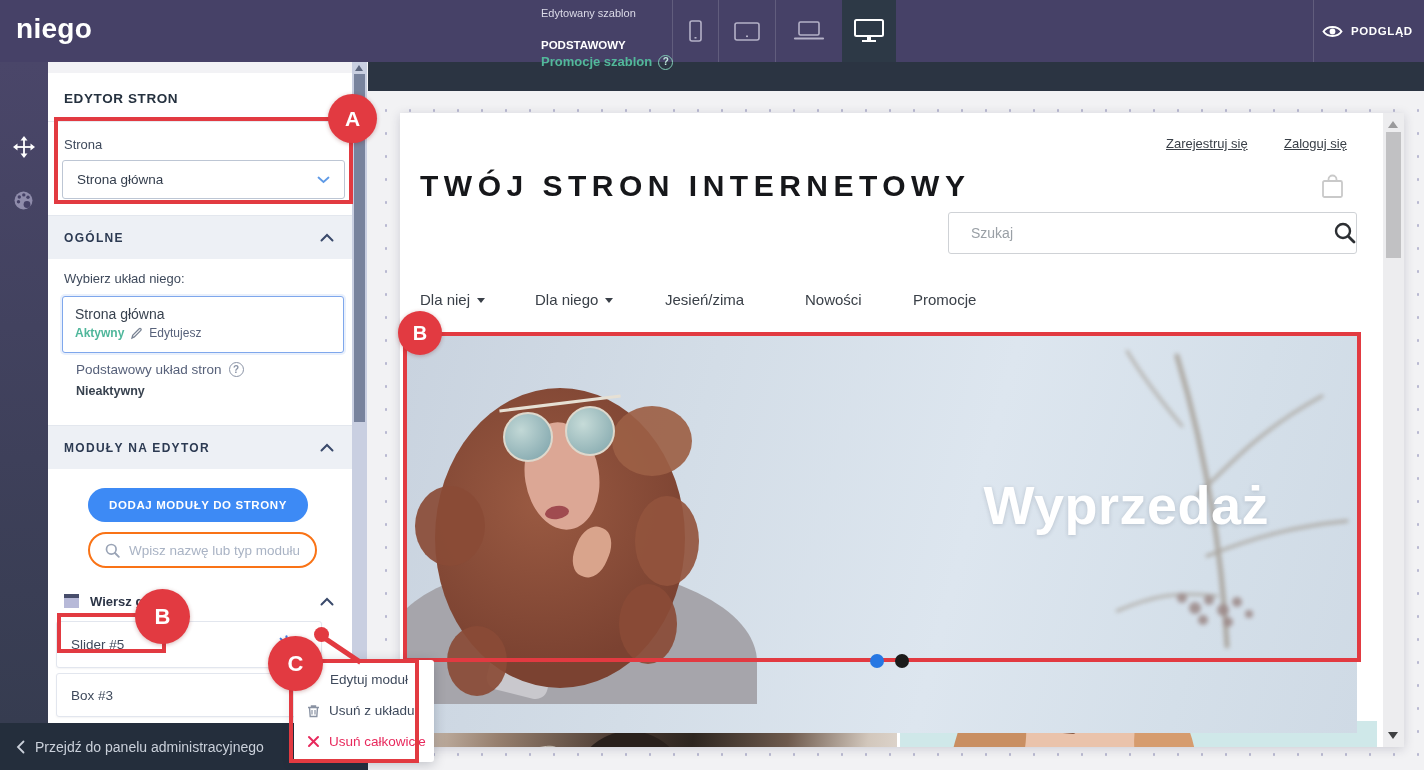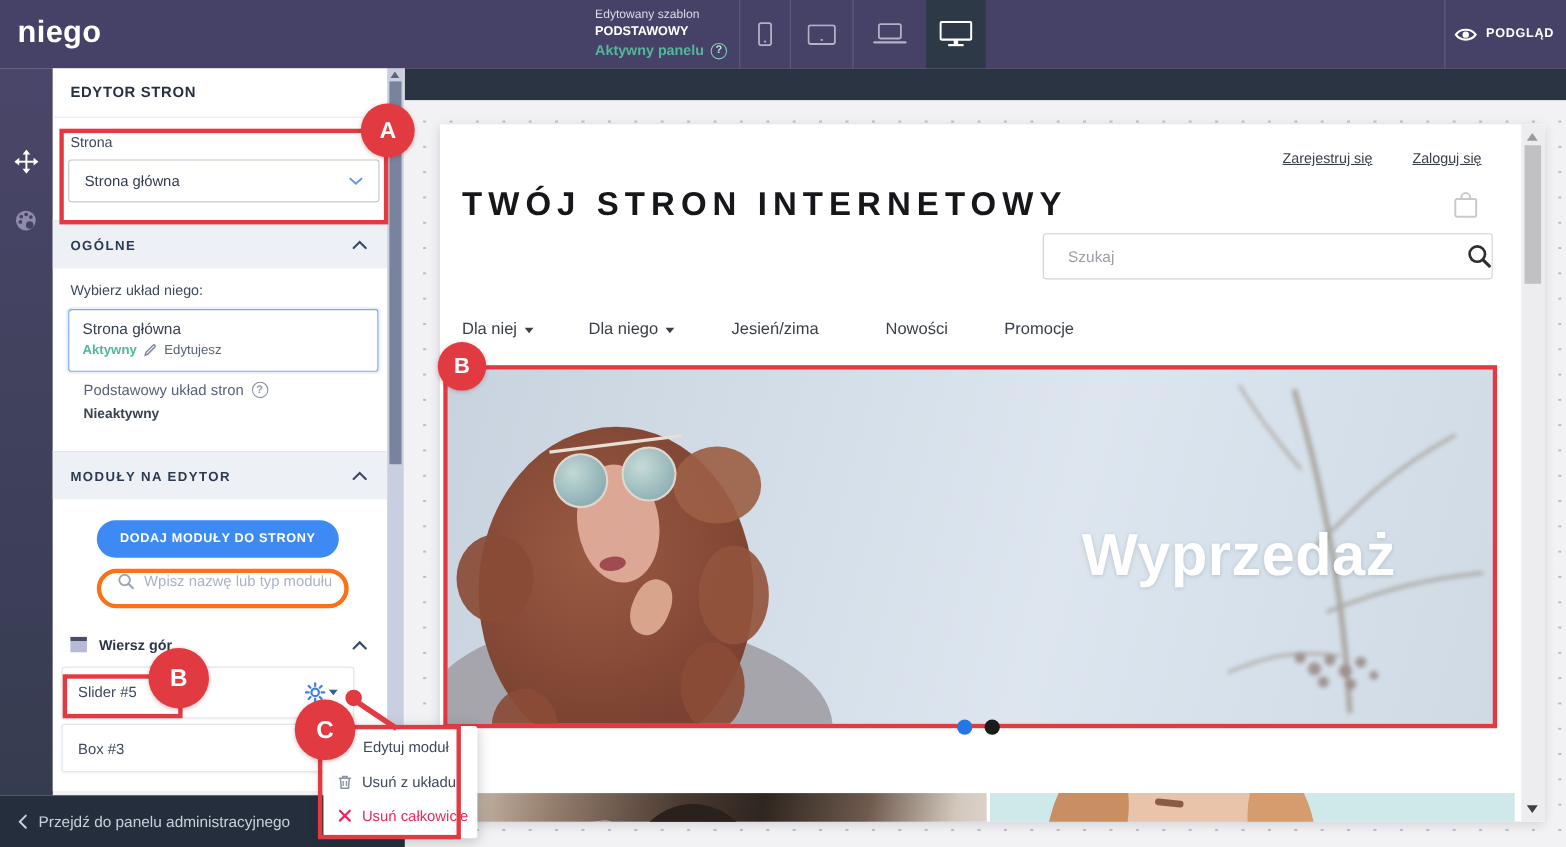--- a/index.html
+++ b/index.html
@@ -9,21 +9,21 @@
     font-family: "Liberation Sans", sans-serif;
     background: #f2f2f5;
   }
   svg { display:block; }
 
   
   .topbar { position:absolute; left:0; top:0; width:1424px; height:62px; background:#464167; z-index:30; }
   .logo { position:absolute; left:16px; top:13px; color:#fff; font-size:28px; font-weight:bold; letter-spacing:.3px; }
   .tpl-info { position:absolute; left:541px; top:6px; }
   .tpl-label { font-size:11px; color:#dcdbe8; line-height:15px; }
-  .tpl-name  { font-size:11.5px; color:#fff; font-weight:bold; line-height:16px; }
+  .tpl-name  { font-size:11.5px; color:#fff; font-weight:bold; line-height:16px;margin-top:16px; }
   .tpl-status{ font-size:13px; color:#52b89a; font-weight:bold; line-height:18px; display:flex; align-items:center; gap:6px; }
   .help-circle { width:15px; height:15px; border-radius:50%; display:inline-flex; align-items:center; justify-content:center;
     font-size:10px; font-weight:bold; }
   .help-teal { border:1.5px solid #7ecbb4; color:#bfe7db; }
   .help-gray { border:1.5px solid #8b94a6; color:#8b94a6; }
   .tb-div { position:absolute; top:0; width:1px; height:62px; background:rgba(255,255,255,.15); }
   .tb-tab { position:absolute; top:0; height:62px; display:flex; align-items:center; justify-content:center; cursor:pointer; }
   .tb-tab.active { background:#2d3946; }
   .preview-btn { position:absolute; left:1322px; top:0; width:102px; height:62px; display:flex; align-items:center; gap:8px;
     color:#fff; font-size:11.5px; font-weight:bold; letter-spacing:.6px; cursor:pointer; }
@@ -32,43 +32,43 @@
   .workspace { position:absolute; left:368px; top:62px; width:1056px; height:708px; background:#f2f2f4;
     background-image: radial-gradient(circle, #b9b9d1 1.1px, rgba(0,0,0,0) 1.2px);
     background-size: 24px 23px; background-position: 6px 14px; z-index:1; }
   .strip { position:absolute; left:368px; top:62px; width:1056px; height:29px; background:#2b3442; z-index:5; }
 
   
   .rail { position:absolute; left:0; top:62px; width:48px; height:661px; background:linear-gradient(#4a4669,#363c50); z-index:10; }
   .rail-ic { position:absolute; left:13px; cursor:pointer; }
 
   
-  .panel { position:absolute; left:48px; top:58px; width:306px; height:661px; background:#fff; z-index:10; font-size:13px; color:#3f4a5c; }
+  .panel { position:absolute; left:48px; top:73px; width:306px; height:661px; background:#fff; z-index:10; font-size:13px; color:#3f4a5c; }
   .panel-title { position:absolute; left:16px; top:18px; font-size:13.5px; font-weight:bold; letter-spacing:.6px; color:#25313f; }
   .panel-title-div { position:absolute; left:0; top:48px; width:304px; height:1px; background:#e7eaf0; }
   .fld-label { position:absolute; left:16px; top:64px; color:#3f4a5c; }
   .page-select { position:absolute; left:14px; top:87px; width:283px; height:39px; background:#fff; border:1px solid #bdc6d4;
     border-radius:3px; display:flex; align-items:center; padding:0 14px; font-size:13.5px; color:#333d4c; cursor:pointer; }
   .page-select svg { margin-left:auto; }
   .sec-head { position:absolute; left:0; width:304px; height:44px; background:#edf0f5; border-top:1px solid #e3e7ee;
     display:flex; align-items:center; padding:0 18px 0 16px; font-size:12px; font-weight:bold; letter-spacing:1.3px; color:#2c3a52; cursor:pointer; }
   .sec-head svg { margin-left:auto; }
   .layout-label { position:absolute; left:16px; top:198px; }
   .layout-card { position:absolute; left:14px; top:223px; width:282px; height:57px; background:#fff; border:1px solid #7fa7ec;
     border-radius:3px; box-shadow:0 0 0 2px rgba(110,155,235,.15); padding:9px 12px; cursor:pointer; }
   .layout-card-title { font-size:14px; color:#38424f; }
   .layout-card-row { display:flex; align-items:center; gap:6px; margin-top:4px; font-size:12px; }
   .st-active { color:#4fb79b; font-weight:bold; }
   .st-edit { color:#57617a; }
   .def-layout { position:absolute; left:28px; top:289px; display:flex; align-items:center; gap:7px; font-size:13.5px; color:#57617a; }
   .def-status { position:absolute; left:28px; top:311px; font-size:12.5px; font-weight:bold; color:#38424f; }
   .btn-add { position:absolute; left:40px; top:415px; width:220px; height:34px; background:#3d8af5; border:none; border-radius:17px;
     color:#fff; font-size:11.5px; font-weight:bold; letter-spacing:.6px; font-family:"Liberation Sans",sans-serif; cursor:pointer; }
-  .mod-search { position:absolute; left:40px; top:459px; width:229px; height:36px; border:4px solid #f97316; border-radius:18px;
-    display:flex; align-items:flex-start; padding:0 12px 0 15px; gap:9px; background:#fff; }
+  .mod-search { position:absolute; left:40px; top:459px; width:229px; height:36px; border:2px solid #f97316; border-radius:18px;
+    display:flex; align-items:center; padding:0 12px 0 15px; gap:9px; background:#fff; }
   .mod-search input { border:none; outline:none; width:170px; font-size:13.5px; color:#3f4a5c; font-family:"Liberation Sans",sans-serif; }
   .mod-search input::placeholder { color:#a9b3c4; }
   .row-group { position:absolute; left:0; top:510px; width:304px; height:36px; display:flex; align-items:center; padding:0 18px 0 16px; cursor:pointer; }
   .row-thumb { width:15px; height:14px; background:linear-gradient(#474d6b 0 4px, #b7b9d8 4px); margin-right:11px; }
   .row-group-label { font-weight:bold; font-size:13px; color:#2c3547; }
   .row-group svg { margin-left:auto; }
   .mod-card { position:absolute; left:8px; width:266px; background:#fff; border:1px solid #e2e6ee; border-radius:3px;
     box-shadow:0 1px 2px rgba(60,70,90,.06); display:flex; align-items:center; padding:0 14px; font-size:13.5px; color:#3f4a5c; cursor:pointer; }
   .mod-slider { top:548px; height:47px; }
   .mod-box { top:600px; height:44px; }
@@ -93,21 +93,21 @@
   .bag { position:absolute; left:920px; top:60px; }
   .shop-search { position:absolute; left:548px; top:99px; width:409px; height:42px; border:1px solid #cfd2d6; border-radius:3px;
     display:flex; align-items:center; padding:0 0 0 22px; gap:10px; }
   .shop-search input { border:none; outline:none; flex:1; font-size:14px; color:#3a4048; font-family:"Liberation Sans",sans-serif; }
   .shop-search input::placeholder { color:#9aa0a6; }
   .nav-item { position:absolute; top:178px; font-size:15px; color:#3a4048; display:flex; align-items:center; gap:7px; cursor:pointer; }
   .nav-caret { width:0; height:0; border-left:4.5px solid transparent; border-right:4.5px solid transparent; border-top:5.5px solid #3a4048; margin-top:2px; }
 
   
   .box-b { position:absolute; left:3px; top:219px; width:958px; height:330px; border:4px solid #e23a41; z-index:8; pointer-events:none; }
-  .hero { position:absolute; left:7px; top:223px; width:950px; height:322px; overflow:hidden; z-index:7;
+  .hero { position:absolute; left:7px; top:223px; width:950px; height:397px; overflow:hidden; z-index:7;
     background:linear-gradient(105deg,#c9d3df 0%,#d3dde7 30%,#dde6ef 58%,#d4dfe9 82%,#cfdae5 100%); }
   .hero-shape { position:absolute; }
   .hair { background:radial-gradient(circle at 42% 38%, #9a5a42, #7b4231 70%); border-radius:50%; }
   .curl { background:#8a4b36; border-radius:50%; opacity:.92; }
   .hero-caption { position:absolute; right:88px; top:138px; font-size:54px; font-weight:bold; color:#fff;
     text-shadow:0 1px 4px rgba(30,40,60,.18); letter-spacing:.5px; }
   .dot { position:absolute; top:541px; width:14px; height:14px; border-radius:50%; z-index:9; cursor:pointer; }
   .dot-active { left:470px; background:#2677e3; }
   .dot-idle { left:495px; background:#1b1b1b; }
 
@@ -144,21 +144,21 @@
 </style>
 </head>
 <body>
 
 <div class="topbar">
   <div class="logo">niego</div>
   <div class="tpl-info">
     <div class="tpl-label">Edytowany szablon</div>
     <div class="tpl-name">PODSTAWOWY</div>
     <div class="tpl-status">
-      <span>Aktywny panelu</span>
+      <span>Promocje szablon</span>
       <span class="help-circle help-teal">?</span>
     </div>
   </div>
 
   <div class="tb-div" style="left:672px"></div>
   <div class="tb-div" style="left:718px"></div>
   <div class="tb-div" style="left:775px"></div>
   <div class="tb-div" style="left:1313px"></div>
 
   <div class="tb-tab" style="left:673px;width:45px">

